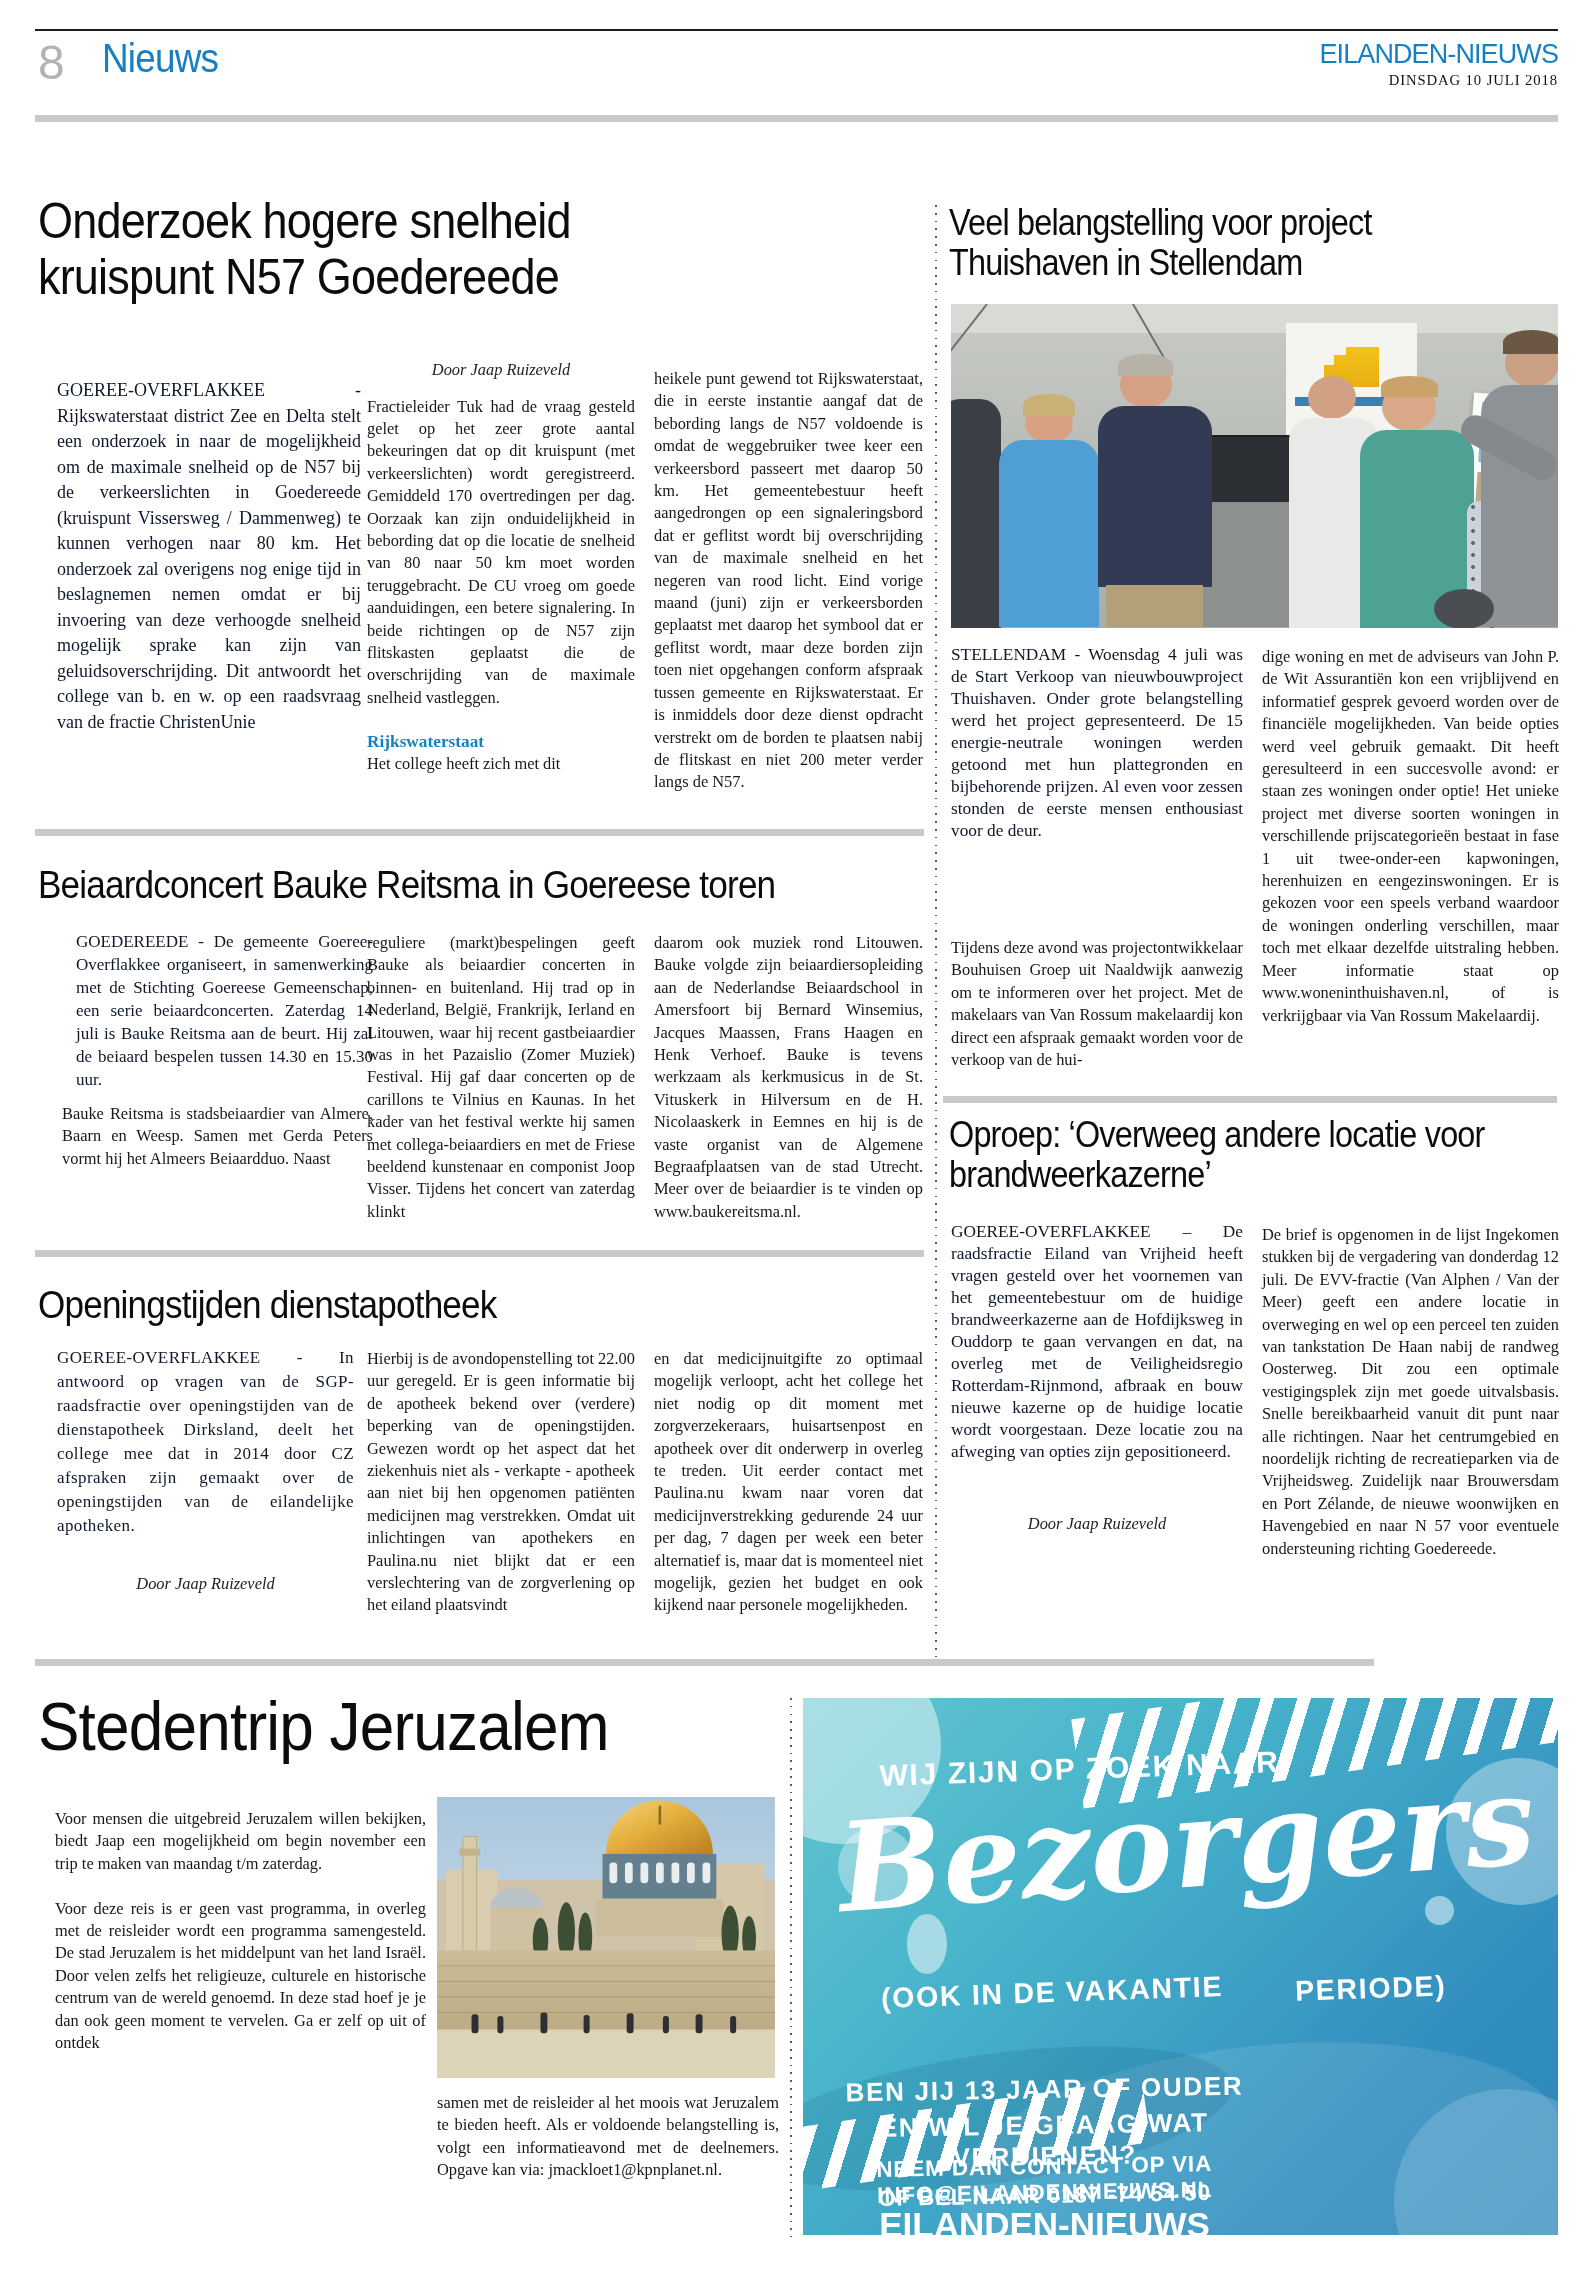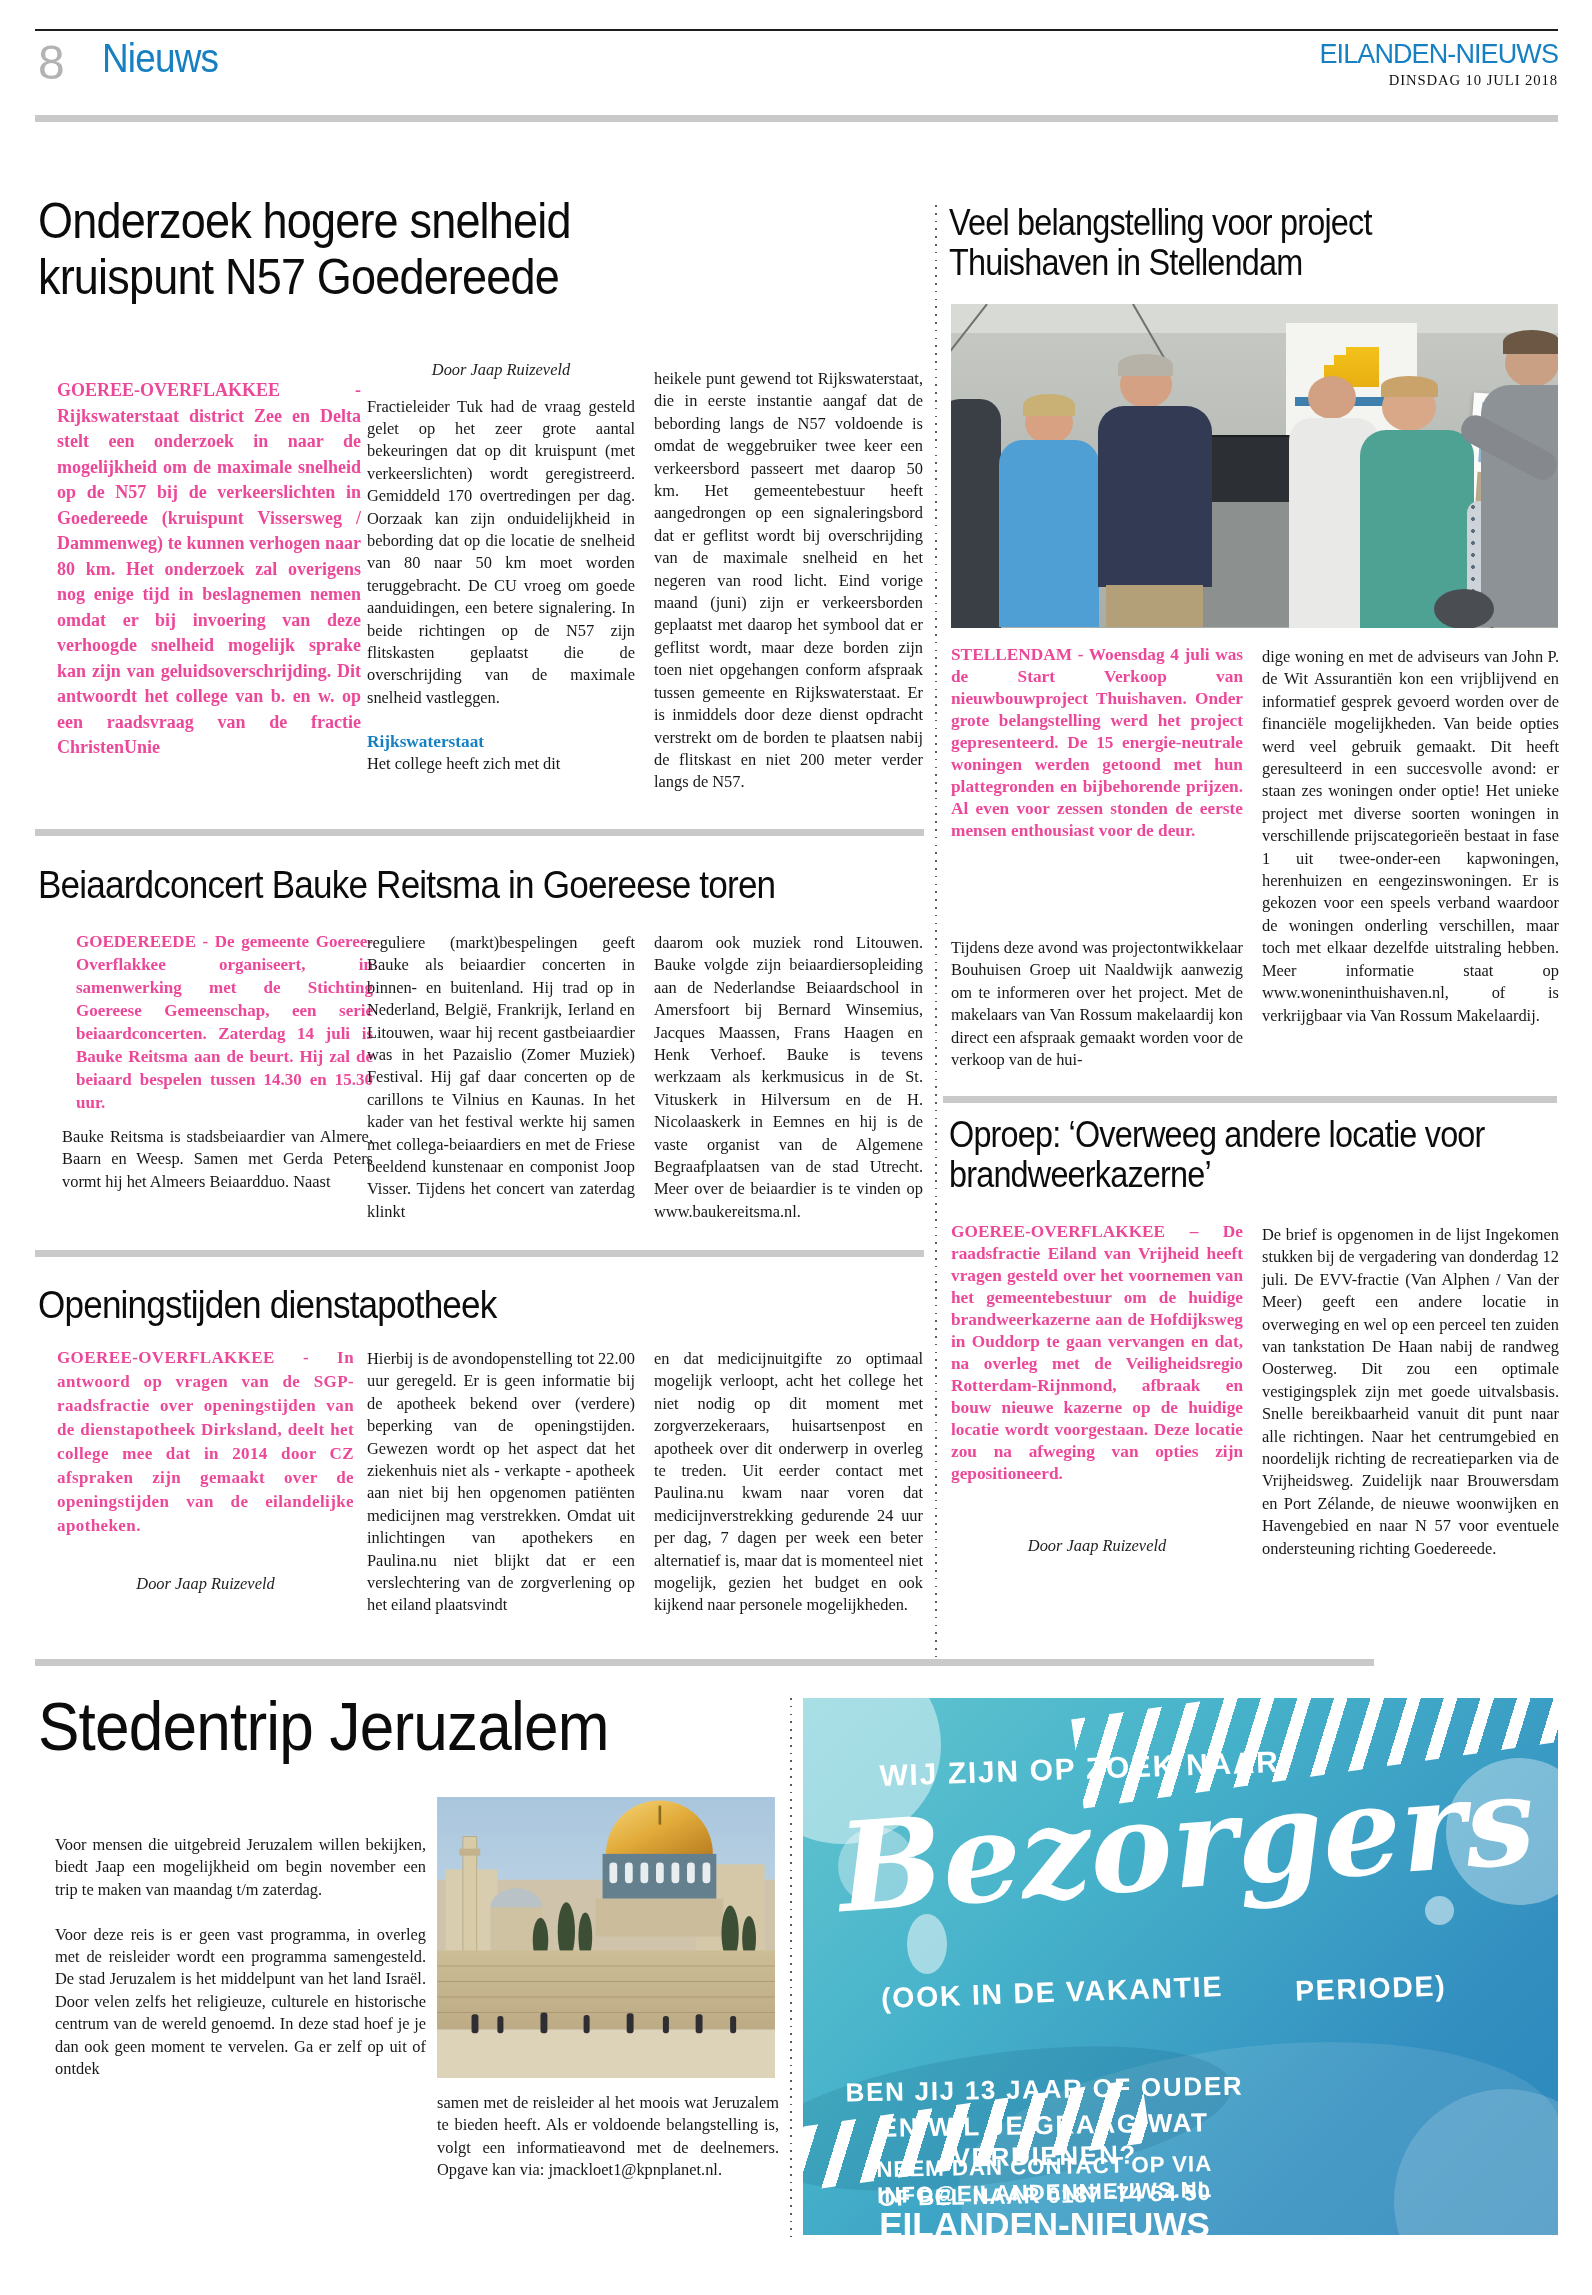--- a/index.html
+++ b/index.html
@@ -6,21 +6,21 @@
   #page{position:relative;width:1592px;height:2295px;background:#ffffff;overflow:hidden;
         font-family:"Liberation Serif",serif;color:#141414;}
   .abs{position:absolute;}
   .bar{position:absolute;height:7px;background:#c9c9c9;}
   .dotv{position:absolute;width:1.7px;background:repeating-linear-gradient(to bottom,#5a5a5a 0 1.7px,transparent 1.7px 7.8px);}
   .rule{position:absolute;height:1.7px;background:#1d1d1d;}
   .headline{font-family:"Liberation Sans",sans-serif;font-weight:400;color:#0c0c0c;letter-spacing:-0.9px;line-height:1.12;}
   .cond{display:block;width:111%;transform:scaleX(0.9);transform-origin:left top;}
   .serif{font-family:"Liberation Serif",serif;text-align:justify;color:#171717;}
   .body-t{font-size:16.4px;line-height:22.4px;}
-  .intro{font-weight:700;font-size:17.3px;line-height:23px;color:#ec4899;}
+  .intro{font-weight:400;font-size:17.3px;line-height:23px;color:#0f172a;}
   .byline{font-style:italic;font-size:16.4px;line-height:21px;text-align:center;color:#222;}
   .subhead{font-family:"Liberation Serif",serif;font-weight:700;color:#1680c2;font-size:17.3px;text-align:left;}
   .blue{color:#1680c2;}
   .sans{font-family:"Liberation Sans",sans-serif;}
   .adtxt{font-family:"Liberation Sans",sans-serif;font-weight:700;color:#ffffff;letter-spacing:1.7px;}
   .stripes{background:repeating-linear-gradient(115deg,#ffffff 0 13px,transparent 13px 35px);}
   .circle{position:absolute;border-radius:50%;}
 </style>
 </head>
 <body>
@@ -146,21 +146,21 @@
     </div>
     <div class="abs serif body-t" style="left:1262px;top:1224px;width:297px;">De brief is opgenomen in de lijst Ingekomen stukken bij de vergadering van donderdag 12 juli. De EVV-fractie (Van Alphen / Van der Meer) geeft een andere locatie in overweging en wel op een perceel ten zuiden van tankstation De Haan nabij de randweg Oosterweg. Dit zou een optimale vestigingsplek zijn met goede uitvalsbasis. Snelle bereikbaarheid vanuit dit punt naar alle richtingen. Naar het centrumgebied en noordelijk richting de recreatieparken via de Vrijheidsweg. Zuidelijk naar Brouwersdam en Port Zélande, de nieuwe woonwijken en Havengebied en naar N 57 voor eventuele ondersteuning richting Goedereede.</div>
   </section>
 
   <div class="bar" style="left:35px;top:1659px;width:1339px;"></div>
   <section>
     <h1 class="abs headline" style="left:38px;top:1688px;width:777px;font-size:69px;margin:0;">
       <span class="cond">Stedentrip Jeruzalem</span>
     </h1>
     <div class="abs" style="left:55px;top:1797px;width:371px;">
-      <div class="serif body-t" style="margin-top:37px;">Voor mensen die uitgebreid Jeruzalem willen bekijken, biedt Jaap een mogelijkheid om begin november een trip te maken van maandag t/m zaterdag.</div>
+      <div class="serif body-t" style="margin-top:11px;">Voor mensen die uitgebreid Jeruzalem willen bekijken, biedt Jaap een mogelijkheid om begin november een trip te maken van maandag t/m zaterdag.</div>
       <div class="serif body-t" style="margin-top:22.4px;">Voor deze reis is er geen vast programma, in overleg met de reisleider wordt een programma samengesteld. De stad Jeruzalem is het middelpunt van het land Israël. Door velen zelfs het religieuze, culturele en historische centrum van de wereld genoemd. In deze stad hoef je je dan ook geen moment te vervelen. Ga er zelf op uit of ontdek</div>
     </div>
 
     <div class="abs" style="left:437px;top:1797px;width:338px;height:281px;overflow:hidden;">
       <svg width="338" height="281" viewBox="0 0 392 326">
         <defs>
           <linearGradient id="sky" x1="0" y1="0" x2="0" y2="1">
             <stop offset="0" stop-color="#a9c6de"></stop>
               <stop offset="1" stop-color="#d9e4e9"></stop>
           </linearGradient>

